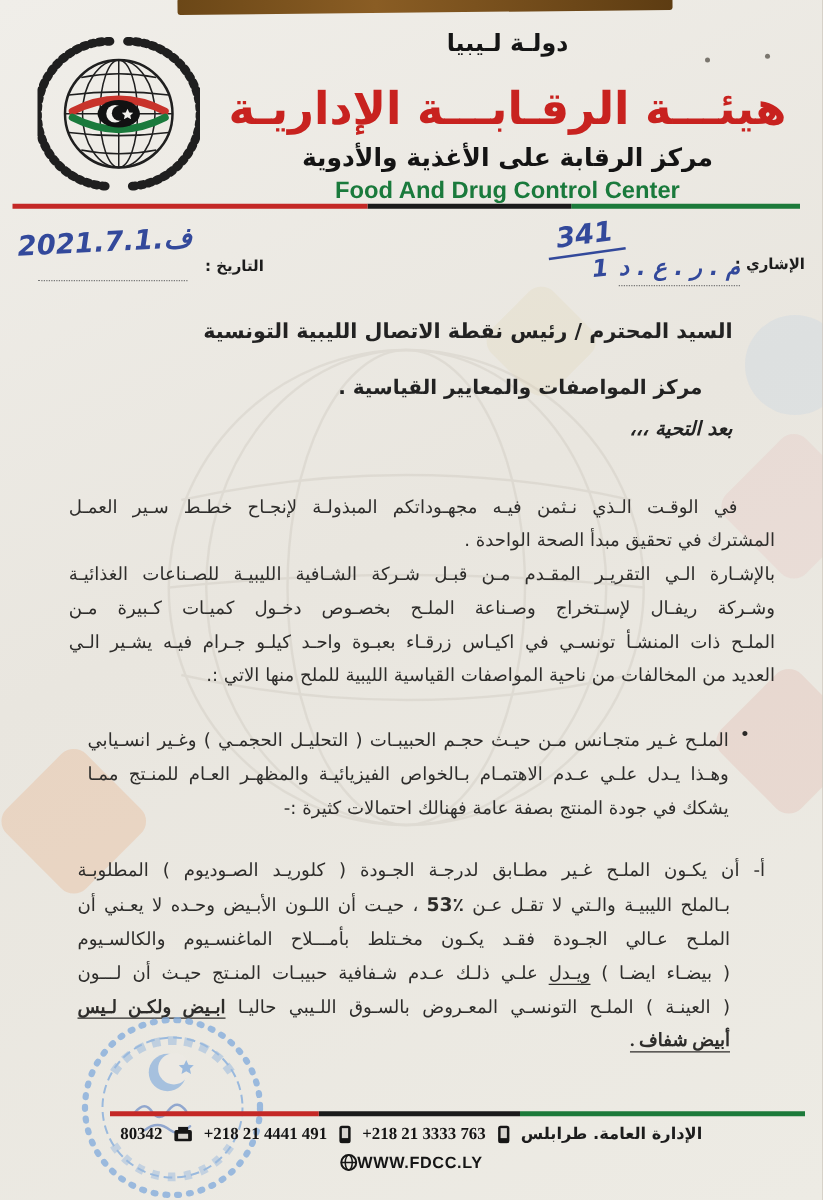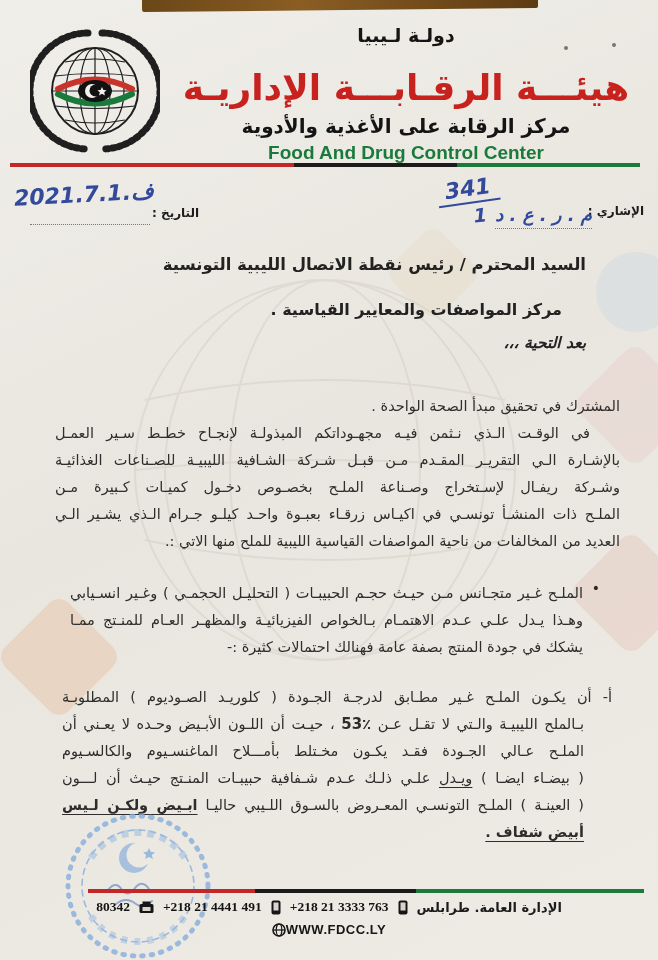--- a/index.html
+++ b/index.html
@@ -45,21 +45,21 @@
   .fl-bottom .g{width:41%;}.fl-bottom .b{width:29%;}.fl-bottom .r{width:30%;}
   
   .lbl{font-size:12px;font-weight:bold;color:#1d1d1d;}
   .ref-label{position:absolute;right:14px;top:204px;}
   .ref-code{position:absolute;right:66px;top:204px;font-size:18px;color:var(--ink_blue);
             font-style:italic;font-weight:bold;border-bottom:1.5px dotted #777;padding-bottom:3px;}
   .ref-frac{position:absolute;right:158px;top:176px;color:var(--ink_blue);font-weight:bold;
             font-style:italic;display:inline-flex;flex-direction:column;align-items:center;transform:rotate(-5deg);}
   .ref-frac .num{font-size:22px;padding:0 8px 1px;border-bottom:2.5px solid var(--ink_blue);transform:rotate(-3deg);}
   .ref-frac .den{font-size:19px;margin-top:1px;transform:translateX(10px);}
-  .date-label{position:absolute;left:152px;top:206px;}
+  .date-label{position:absolute;left:164px;top:206px;}
   .date-dots{position:absolute;left:30px;top:224px;width:120px;border-bottom:1.5px dotted #777;}
   .date-value{position:absolute;left:14px;top:182px;font-size:22px;color:var(--ink_blue);
               font-style:italic;font-weight:bold;transform:rotate(-3deg);letter-spacing:1px;}
   
   .addressee{position:absolute;right:72px;top:255px;text-align:right;}
   .addr1{font-size:16.5px;font-weight:bold;color:#222;}
   .addr2{font-size:16px;font-weight:bold;color:#222;margin-top:26px;margin-right:24px;}
   .salutation{position:absolute;right:72px;top:334px;font-size:15.5px;font-weight:bold;
               font-style:italic;color:#222;}
   
@@ -67,21 +67,21 @@
   .bline{display:block;font-size:14.5px;line-height:27px;color:#2e2d2b;}
   .just{text-align:justify;text-align-last:justify;}
   .endline{text-align:right;}
   .indent1{text-indent:30px;}
   .bulletblock{position:absolute;left:70px;right:75px;top:580px;}
   .bmark{position:absolute;right:-17px;top:0;font-size:14px;}
   .itemA{position:absolute;left:62px;right:46px;top:684px;}
   .itemA .cont{margin-right:28px;}
   .num-bold{font-weight:bold;font-size:15px;}
   .ul{text-decoration:underline;text-underline-offset:4px;}
-  .ulb{font-weight:bold;}
+  .ulb{font-weight:bold;font-family:Liberation Serif, serif;}
   
   .stamp{position:absolute;left:46px;top:798px;opacity:.8;}
   
   .footer-row1{position:absolute;top:899px;left:0;right:0;display:flex;justify-content:center;
                align-items:center;gap:9px;font-size:13px;}
   .footer-dept{font-weight:bold;color:#1c1c1c;}
   .footer-num{direction:ltr;unicode-bidi:embed;font-family:"Liberation Serif",serif;
               font-weight:bold;color:#141414;font-size:13.5px;}
   .footer-row2{position:absolute;top:922px;left:0;right:0;display:flex;justify-content:center;
                align-items:center;gap:0;}
@@ -159,25 +159,25 @@
   <div class="date-dots"></div>
   <div class="date-value" dir="ltr">ف.2021.7.1</div>
 
   <div class="addressee">
     <div class="addr1">السيد المحترم / رئيس نقطة الاتصال الليبية التونسية</div>
     <div class="addr2">مركز المواصفات والمعايير القياسية .</div>
   </div>
   <div class="salutation">بعد التحية ،،،</div>
 
   <div class="bodyblock">
+    <span class="bline just indent1">في الوقـت الـذي نـثمن فيـه مجهـوداتكم المبذولـة لإنجـاح خطـط سـير العمـل</span>
     <span class="bline endline">المشترك في تحقيق مبدأ الصحة الواحدة .</span>
-    <span class="bline just indent1">في الوقـت الـذي نـثمن فيـه مجهـوداتكم المبذولـة لإنجـاح خطـط سـير العمـل</span>
     <span class="bline just">بالإشـارة الـي التقريـر المقـدم مـن قبـل شـركة الشـافية الليبيـة للصـناعات الغذائيـة</span>
     <span class="bline just">وشـركة ريفـال لإسـتخراج وصـناعة الملـح بخصـوص دخـول كميـات كـبيرة مـن</span>
-    <span class="bline just">الملـح ذات المنشـأ تونسـي في اكيـاس زرقـاء بعبـوة واحـد كيلـو جـرام الـذي يشـير الـي</span>
+    <span class="bline just">الملـح ذات المنشـأ تونسـي في اكيـاس زرقـاء بعبـوة واحـد كيلـو جـرام فيـه يشـير الـي</span>
     <span class="bline endline">العديد من المخالفات من ناحية المواصفات القياسية الليبية للملح منها الاتي :.</span>
   </div>
 
   <div class="bulletblock">
     <span class="bmark">•</span>
     <span class="bline just">الملـح غـير متجـانس مـن حيـث حجـم الحبيبـات ( التحليـل الحجمـي ) وغـير انسـيابي</span>
     <span class="bline just">وهـذا يـدل علـي عـدم الاهتمـام بـالخواص الفيزيائيـة والمظهـر العـام للمنـتج ممـا</span>
     <span class="bline endline">يشكك في جودة المنتج بصفة عامة فهنالك احتمالات كثيرة :-</span>
   </div>
 

